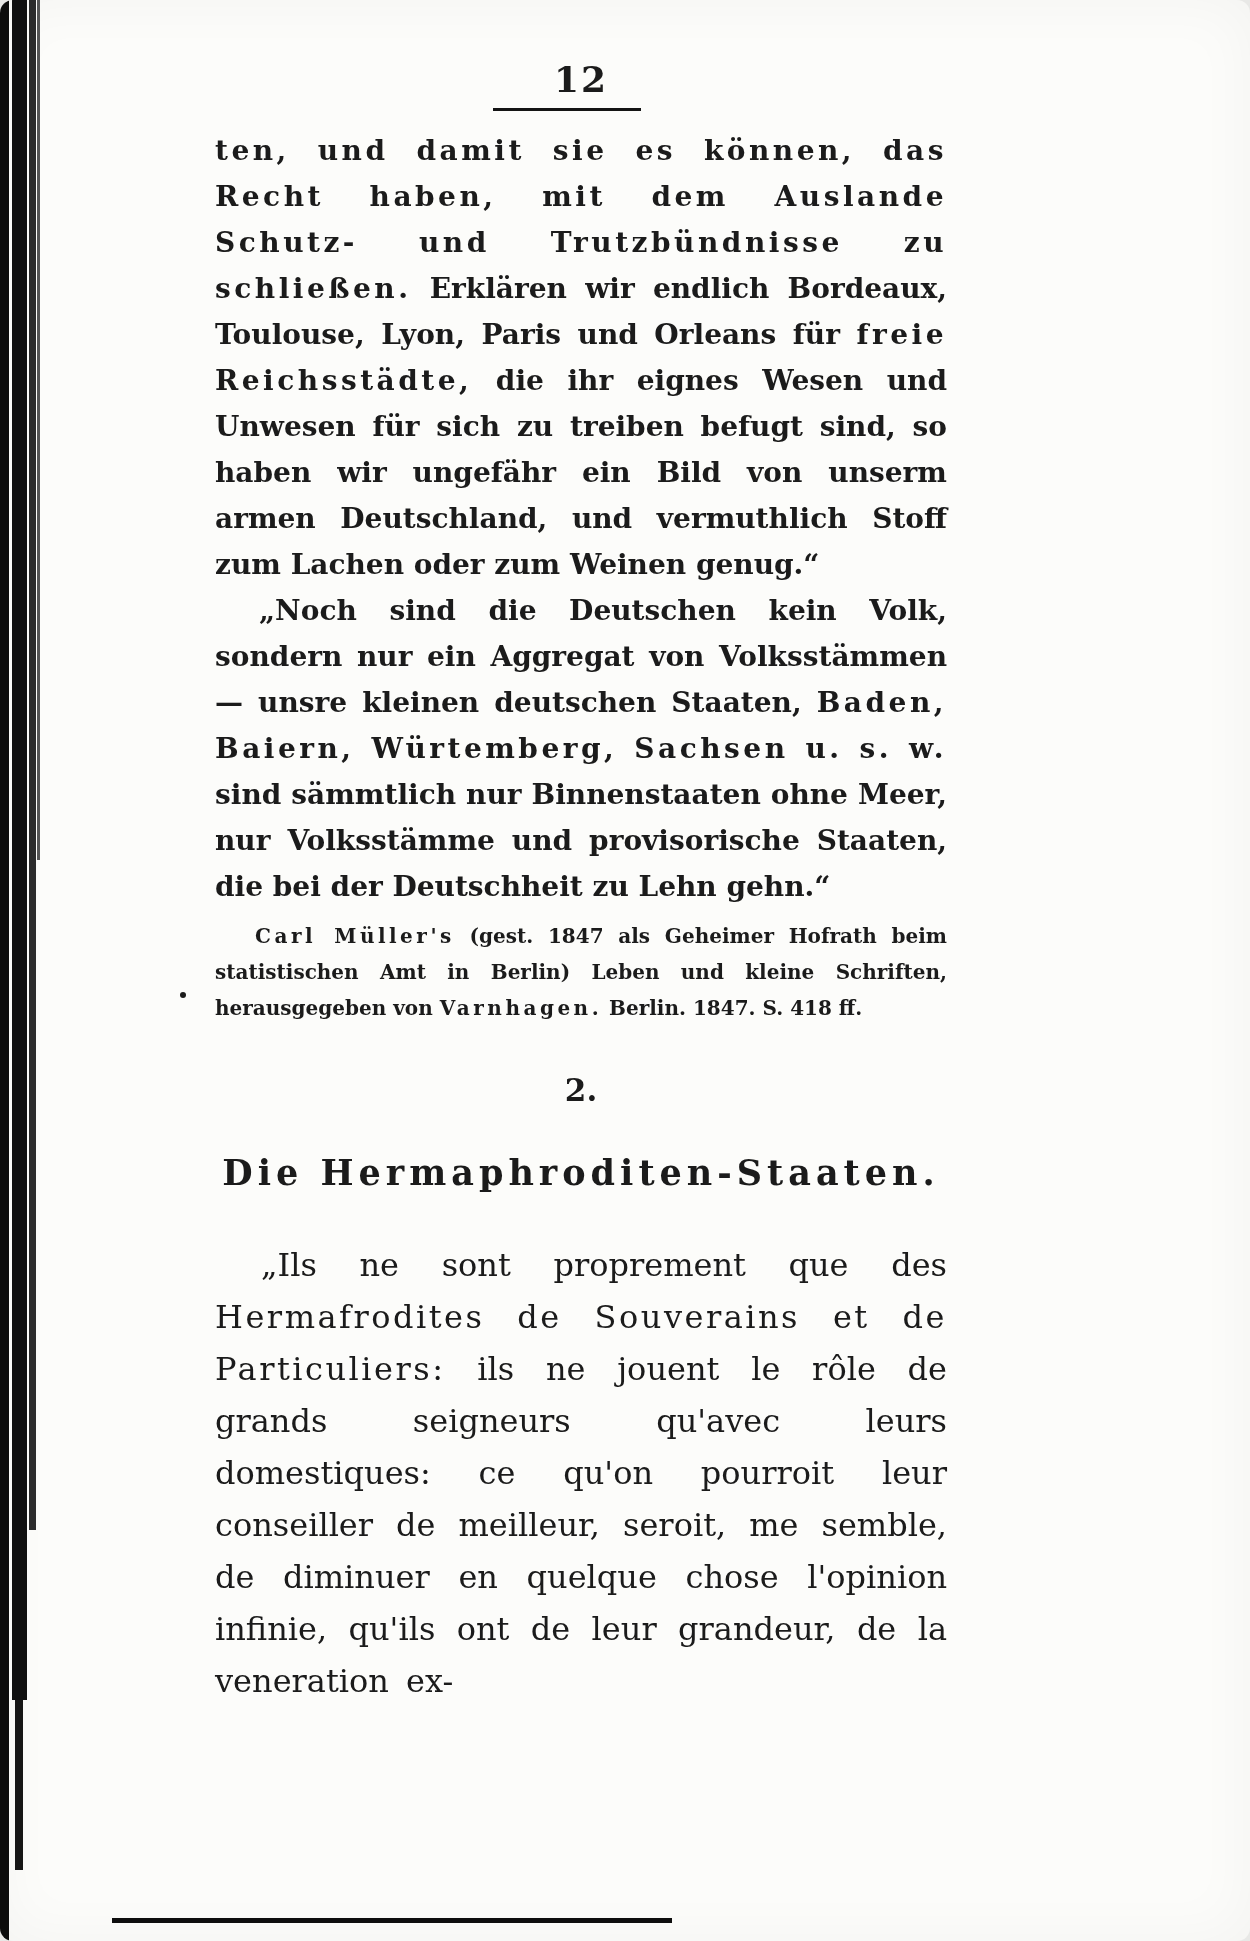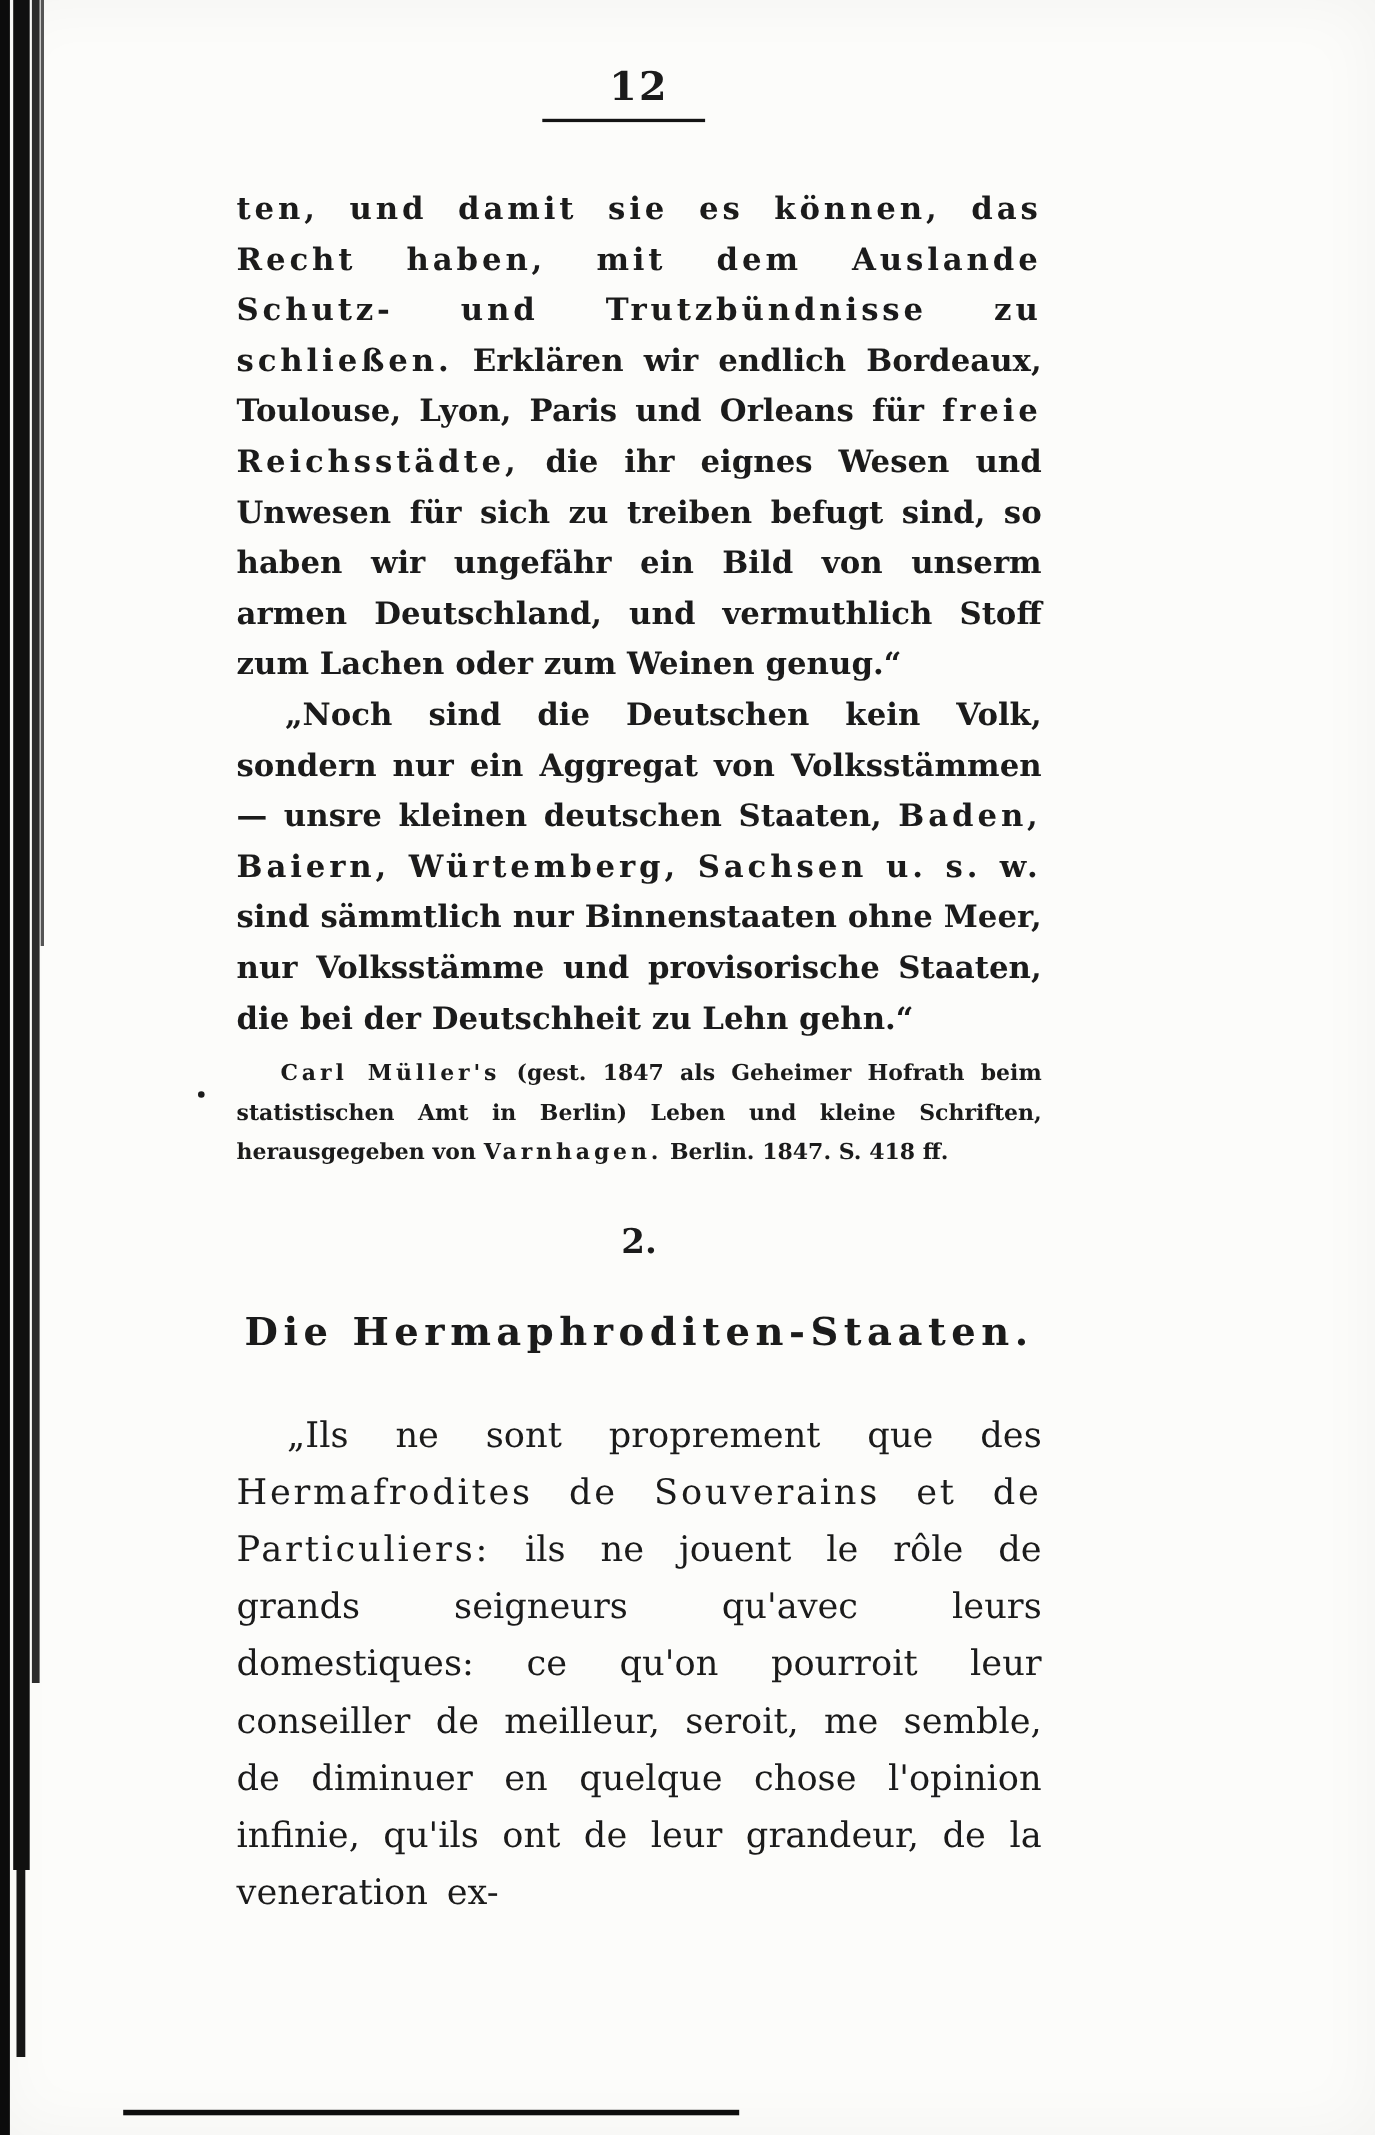--- a/index.html
+++ b/index.html
@@ -6,20 +6,21 @@
   .page {
     position: relative;
     width: 1250px;
     height: 1941px;
     margin: 0 auto;
     background: #fcfcfa;
     color: #1b1b1b;
     font-family: "DejaVu Serif", serif;
     overflow: hidden;
     box-shadow: inset 0 0 60px rgba(0,0,0,0.04);
+    border-radius: 13px;
   }
 
   
   .bind-bar { position: absolute; background: #0c0c0c; }
   .b1 { left: 0;    top: 0; width: 9px;  height: 1941px; }
   .b2 { left: 12px; top: 0; width: 15px; height: 1700px; background: #101010; }
   .b3 { left: 29px; top: 0; width: 7px;  height: 1530px; background: #2c2c2c; }
   .b4 { left: 15px; top: 1700px; width: 8px; height: 170px; background: #161616; }
   .b5 { left: 37px; top: 0; width: 3px; height: 860px; background: #555; }
 
@@ -52,21 +53,20 @@
     width: 148px; height: 3px;
     background: #141414;
     margin: 8px auto 0;
     transform: translateX(-14px);
   }
 
   .content {
     position: absolute;
     left: 215px; top: 128px;
     width: 732px;
-    margin-top: 39px;
   }
 
   .fraktur { font-weight: 700; }
 
   .body-par {
     font-size: 28px;
     line-height: 46px;
     text-align: justify;
     margin: 0;
   }

